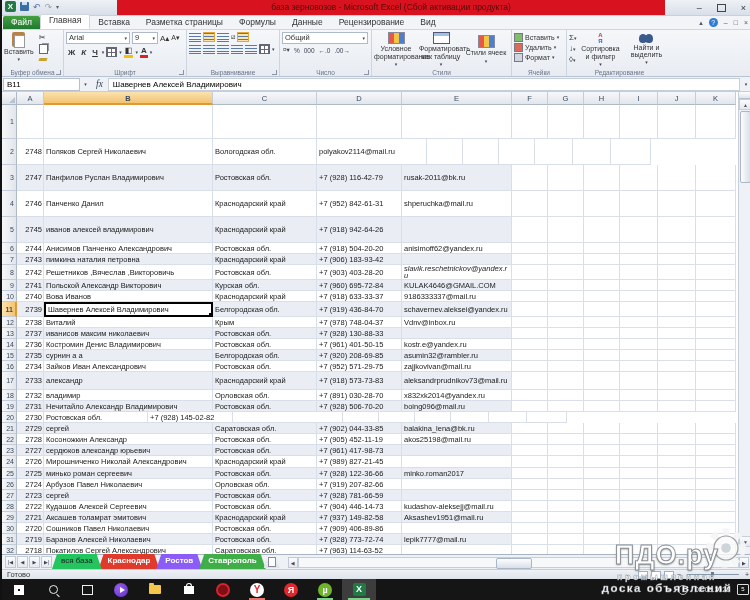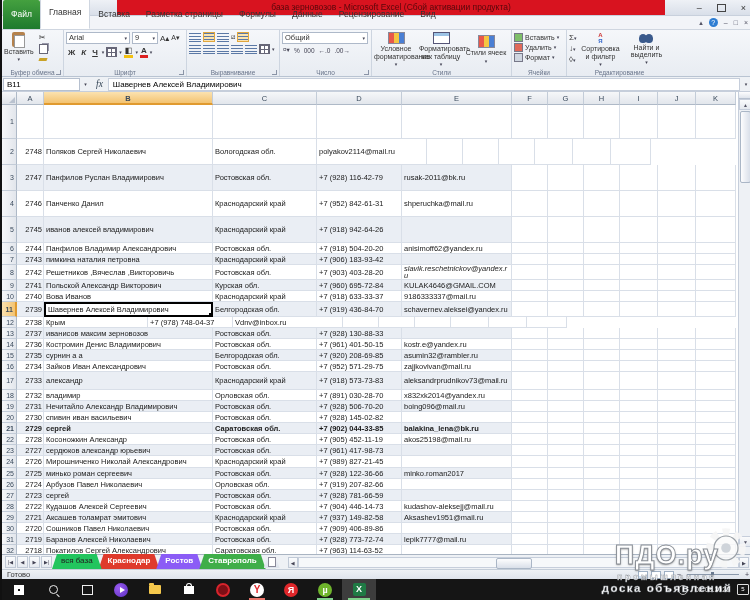--- a/index.html
+++ b/index.html
@@ -10,21 +10,21 @@
   .excel-logo{width:11px;height:11px;background:#1f7a44;border-radius:2px;color:#fff;font-size:8px;line-height:11px;text-align:center;font-weight:bold}
   .floppy{width:9px;height:9px;background:#3a6ea5;border-radius:1px;position:relative}
   .floppy::after{content:'';position:absolute;left:2px;top:0;width:5px;height:3px;background:#cfe0f2}
   .redo-dim{color:#9aa4b2}
   .qat-dd{font-size:6px;color:#566}
   .title-hl{position:absolute;left:115px;width:548px;top:0;height:15px;background:#d8131f;color:#57070b;font-size:8.5px;line-height:15px;text-align:center;white-space:nowrap;overflow:hidden}
   .wctrls{position:absolute;right:6px;top:0;height:15px;display:flex;gap:15px;align-items:center;font-size:9px;color:#333}
   .wbox{display:inline-block;width:7px;height:6px;border:1px solid #444}
   
   .tabrow{position:absolute;top:16px;left:0;right:0;height:13px;background:#f2f4f8;border-bottom:1px solid #cfd6e0;display:flex;align-items:flex-end;font-size:8.5px;color:#333}
-  .rtab{padding:8px 8px;height:13px;line-height:13px;white-space:nowrap}
+  .rtab{padding:0 8px;height:13px;line-height:13px;white-space:nowrap}
   .rtab.file-tab{background:linear-gradient(#44a03f,#1e7a2e);color:#fff;margin-left:1px;border-radius:2px 2px 0 0}
   .rtab.active{background:#fff;border:1px solid #cfd6e0;border-bottom:1px solid #fff;border-radius:2px 2px 0 0;line-height:11px}
   .tabrow-right{position:absolute;right:4px;top:2px;display:flex;gap:6px;align-items:center;font-size:8px;color:#556}
   .help-ico{width:9px;height:9px;border-radius:50%;background:#2e7dd2;color:#fff;text-align:center;line-height:9px;font-size:7px}
   .mini{font-size:7px;color:#556}
   
   .ribbon{position:absolute;top:30px;left:0;right:0;height:46px;background:linear-gradient(#f5f7fa,#e8ecf2);border-bottom:1px solid #b9c4d2;display:flex;font-size:7px;color:#333}
   .rgroup{position:relative;border-right:1px solid #cdd5e0;height:100%;box-sizing:border-box;padding:2px 2px 9px 2px}
   .glabel{position:absolute;bottom:0;left:0;right:0;text-align:center;font-size:6.5px;color:#68748a}
   .dlg{position:absolute;bottom:1px;right:2px;width:4px;height:4px;border-right:1px solid #8a94a6;border-bottom:1px solid #8a94a6}
@@ -420,21 +420,21 @@
           <div class="cell" style="width: 36px;"></div>
           <div class="cell" style="width: 36px;"></div>
           <div class="cell" style="width: 36px;"></div>
           <div class="cell" style="width: 38px;"></div>
           <div class="cell" style="width: 38px;"></div>
           <div class="cell" style="width: 40px;"></div>
         </div>
         <div class="grow" style="height: 11px;">
           <div class="rowhdr">6</div>
           <div class="cell ca" style="width: 27px;">2744</div>
-          <div class="cell cb" style="width: 169px;">Панфилов Владимир Александрович</div>
+          <div class="cell cb" style="width: 169px;">Анисимов Панченко Александрович</div>
           <div class="cell cc" style="width: 104px;">Ростовская обл.</div>
           <div class="cell cd" style="width: 85px;">+7 (918) 504-20-20</div>
           <div class="cell ce" style="width: 110px;">anisimoff62@yandex.ru</div>
           <div class="cell" style="width: 36px;"></div>
           <div class="cell" style="width: 36px;"></div>
           <div class="cell" style="width: 36px;"></div>
           <div class="cell" style="width: 38px;"></div>
           <div class="cell" style="width: 38px;"></div>
           <div class="cell" style="width: 40px;"></div>
         </div>
@@ -504,34 +504,35 @@
           <div class="cell" style="width: 36px;"></div>
           <div class="cell" style="width: 36px;"></div>
           <div class="cell" style="width: 36px;"></div>
           <div class="cell" style="width: 38px;"></div>
           <div class="cell" style="width: 38px;"></div>
           <div class="cell" style="width: 40px;"></div>
         </div>
         <div class="grow" style="height: 11px;">
           <div class="rowhdr">12</div>
           <div class="cell ca" style="width: 27px;">2738</div>
+          <div class="cell cb" style="width: 169px;">Виталий</div>
           <div class="cell cc" style="width: 104px;">Крым</div>
           <div class="cell cd" style="width: 85px;">+7 (978) 748-04-37</div>
           <div class="cell ce" style="width: 110px;">Vdnv@inbox.ru</div>
           <div class="cell" style="width: 36px;"></div>
           <div class="cell" style="width: 36px;"></div>
           <div class="cell" style="width: 36px;"></div>
           <div class="cell" style="width: 38px;"></div>
           <div class="cell" style="width: 38px;"></div>
           <div class="cell" style="width: 40px;"></div>
         </div>
         <div class="grow" style="height: 11px;">
           <div class="rowhdr">13</div>
           <div class="cell ca band" style="width: 27px;">2737</div>
-          <div class="cell cb band" style="width: 169px;">иванисов максим зерновозов</div>
+          <div class="cell cb band" style="width: 169px;">иванисов максим николаевич</div>
           <div class="cell cc band" style="width: 104px;">Ростовская обл.</div>
           <div class="cell cd band" style="width: 85px;">+7 (928) 130-88-33</div>
           <div class="cell ce band" style="width: 110px;"></div>
           <div class="cell" style="width: 36px;"></div>
           <div class="cell" style="width: 36px;"></div>
           <div class="cell" style="width: 36px;"></div>
           <div class="cell" style="width: 38px;"></div>
           <div class="cell" style="width: 38px;"></div>
           <div class="cell" style="width: 40px;"></div>
         </div>
@@ -615,32 +616,31 @@
           <div class="cell" style="width: 36px;"></div>
           <div class="cell" style="width: 36px;"></div>
           <div class="cell" style="width: 36px;"></div>
           <div class="cell" style="width: 38px;"></div>
           <div class="cell" style="width: 38px;"></div>
           <div class="cell" style="width: 40px;"></div>
         </div>
         <div class="grow" style="height: 11px;">
           <div class="rowhdr">20</div>
           <div class="cell ca" style="width: 27px;">2730</div>
-          <div class="cell cb" style="width: 169px;">спивин иван васильевич</div>
           <div class="cell cc" style="width: 104px;">Ростовская обл.</div>
           <div class="cell cd" style="width: 85px;">+7 (928) 145-02-82</div>
           <div class="cell ce" style="width: 110px;"></div>
           <div class="cell" style="width: 36px;"></div>
           <div class="cell" style="width: 36px;"></div>
           <div class="cell" style="width: 36px;"></div>
           <div class="cell" style="width: 38px;"></div>
           <div class="cell" style="width: 38px;"></div>
           <div class="cell" style="width: 40px;"></div>
         </div>
-        <div class="grow" style="height: 11px; font-weight: bold;">
+        <div class="grow" style="height: 11px;">
           <div class="rowhdr">21</div>
           <div class="cell ca band" style="width: 27px;">2729</div>
           <div class="cell cb band" style="width: 169px;">сергей</div>
           <div class="cell cc band" style="width: 104px;">Саратовская обл.</div>
           <div class="cell cd band" style="width: 85px;">+7 (902) 044-33-85</div>
           <div class="cell ce band" style="width: 110px;">balakina_lena@bk.ru</div>
           <div class="cell" style="width: 36px;"></div>
           <div class="cell" style="width: 36px;"></div>
           <div class="cell" style="width: 36px;"></div>
           <div class="cell" style="width: 38px;"></div>

